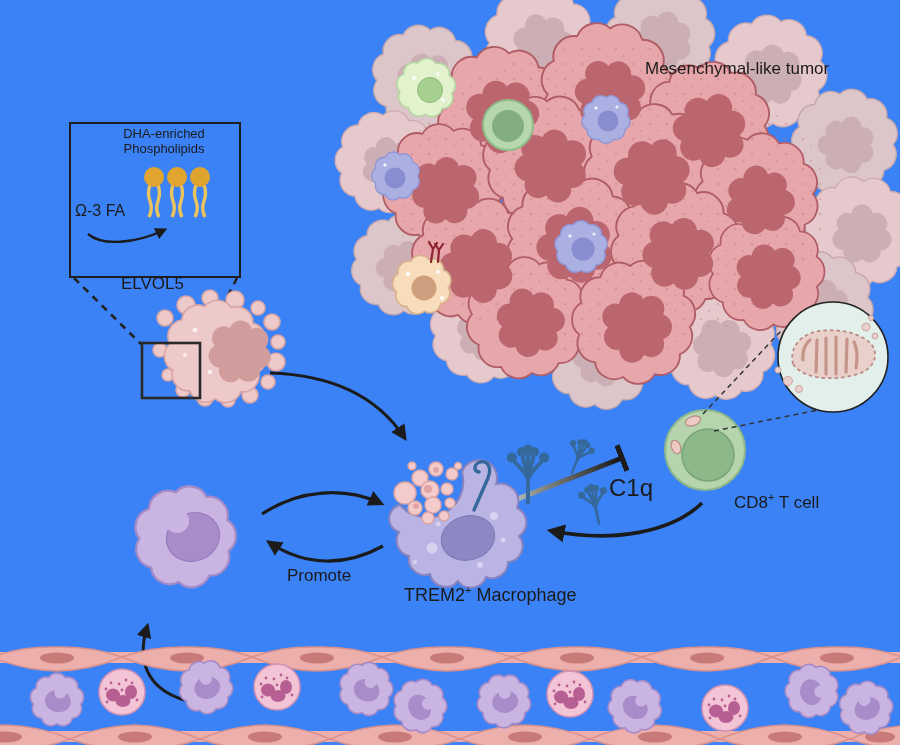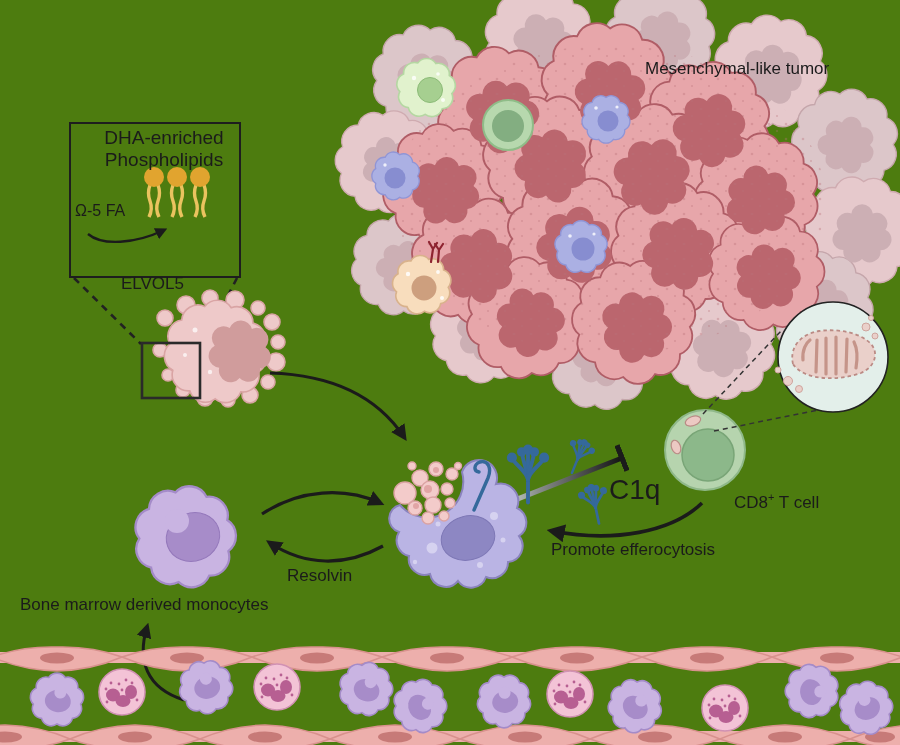--- a/index.html
+++ b/index.html
@@ -1,31 +1,31 @@
 <!DOCTYPE html>
 <html><head>
 <meta charset="utf-8">
 <style>
   html,body{margin:0;padding:0;}
   #canvas{
     position:relative;width:900px;height:745px;overflow:hidden;
-    background:#4d7c0f;
+    background:#3b82f6;
     font-family:"Liberation Sans", sans-serif;
     color:#1b1b1b;
   }
   #art{position:absolute;left:0;top:0;}
   .lbl{position:absolute;font-size:17px;line-height:1.15;white-space:nowrap;}
   .lbl sup{font-size:11px;}
-  #lbl-dha{left:88px;top:127px;width:152px;text-align:center;white-space:normal;font-size:19px;}
+  #lbl-dha{left:88px;top:127px;width:152px;text-align:center;white-space:normal;font-size:13px;}
   #lbl-omega{left:75px;top:202px;font-size:16px;}
   #lbl-elvol5{left:121px;top:246px;margin-top:28px;}
   #lbl-tumor{left:645px;top:59px;}
   #lbl-pufa{left:86px;top:401px;}
   #lbl-inhibit{left:470px;top:410px;}
-  #lbl-c1q{left:609px;top:474px;font-size:28px;}
+  #lbl-c1q{left:609px;top:474px;font-size:24px;}
   #lbl-promote{left:551px;top:540px;}
   #lbl-trem2{left:404px;top:584px;font-size:18px;}
   #lbl-cd8{left:734px;top:491px;}
   #lbl-resolvin{left:287px;top:566px;}
   #lbl-bone{left:20px;top:595px;}
 </style>
 </head>
 <body>
 
 <div id="canvas">
@@ -375,21 +375,20 @@
       <use href="#monoG" transform="translate(635 706) rotate(35)"></use>
       <use href="#granG" transform="translate(725 708)"></use>
       <use href="#monoG" transform="translate(812 691) rotate(80)"></use>
       <use href="#monoG" transform="translate(866 708) rotate(-25)"></use>
     </g>
   </g>
 </svg>
 
 <div class="lbl" id="lbl-tumor">Mesenchymal-like tumor</div>
 <div class="lbl" id="lbl-dha"><span>DHA-enriched</span><br><span>Phospholipids</span></div>
-<div class="lbl" id="lbl-omega">Ω-5 FA</div>
+<div class="lbl" id="lbl-omega">Ω-3 FA</div>
 <div class="lbl" id="lbl-elvol5">ELVOL5</div>
 <div class="lbl" id="lbl-c1q">C1q</div>
-<div class="lbl" id="lbl-promote">Promote efferocytosis</div>
+<div class="lbl" id="lbl-trem2"><span>TREM2</span><sup>+</sup><span> Macrophage</span></div>
 <div class="lbl" id="lbl-cd8"><span>CD8</span><sup>+</sup><span> T cell</span></div>
-<div class="lbl" id="lbl-resolvin">Resolvin</div>
-<div class="lbl" id="lbl-bone">Bone marrow derived monocytes</div>
+<div class="lbl" id="lbl-resolvin">Promote</div>
 
 </div>
 
 </body></html>

